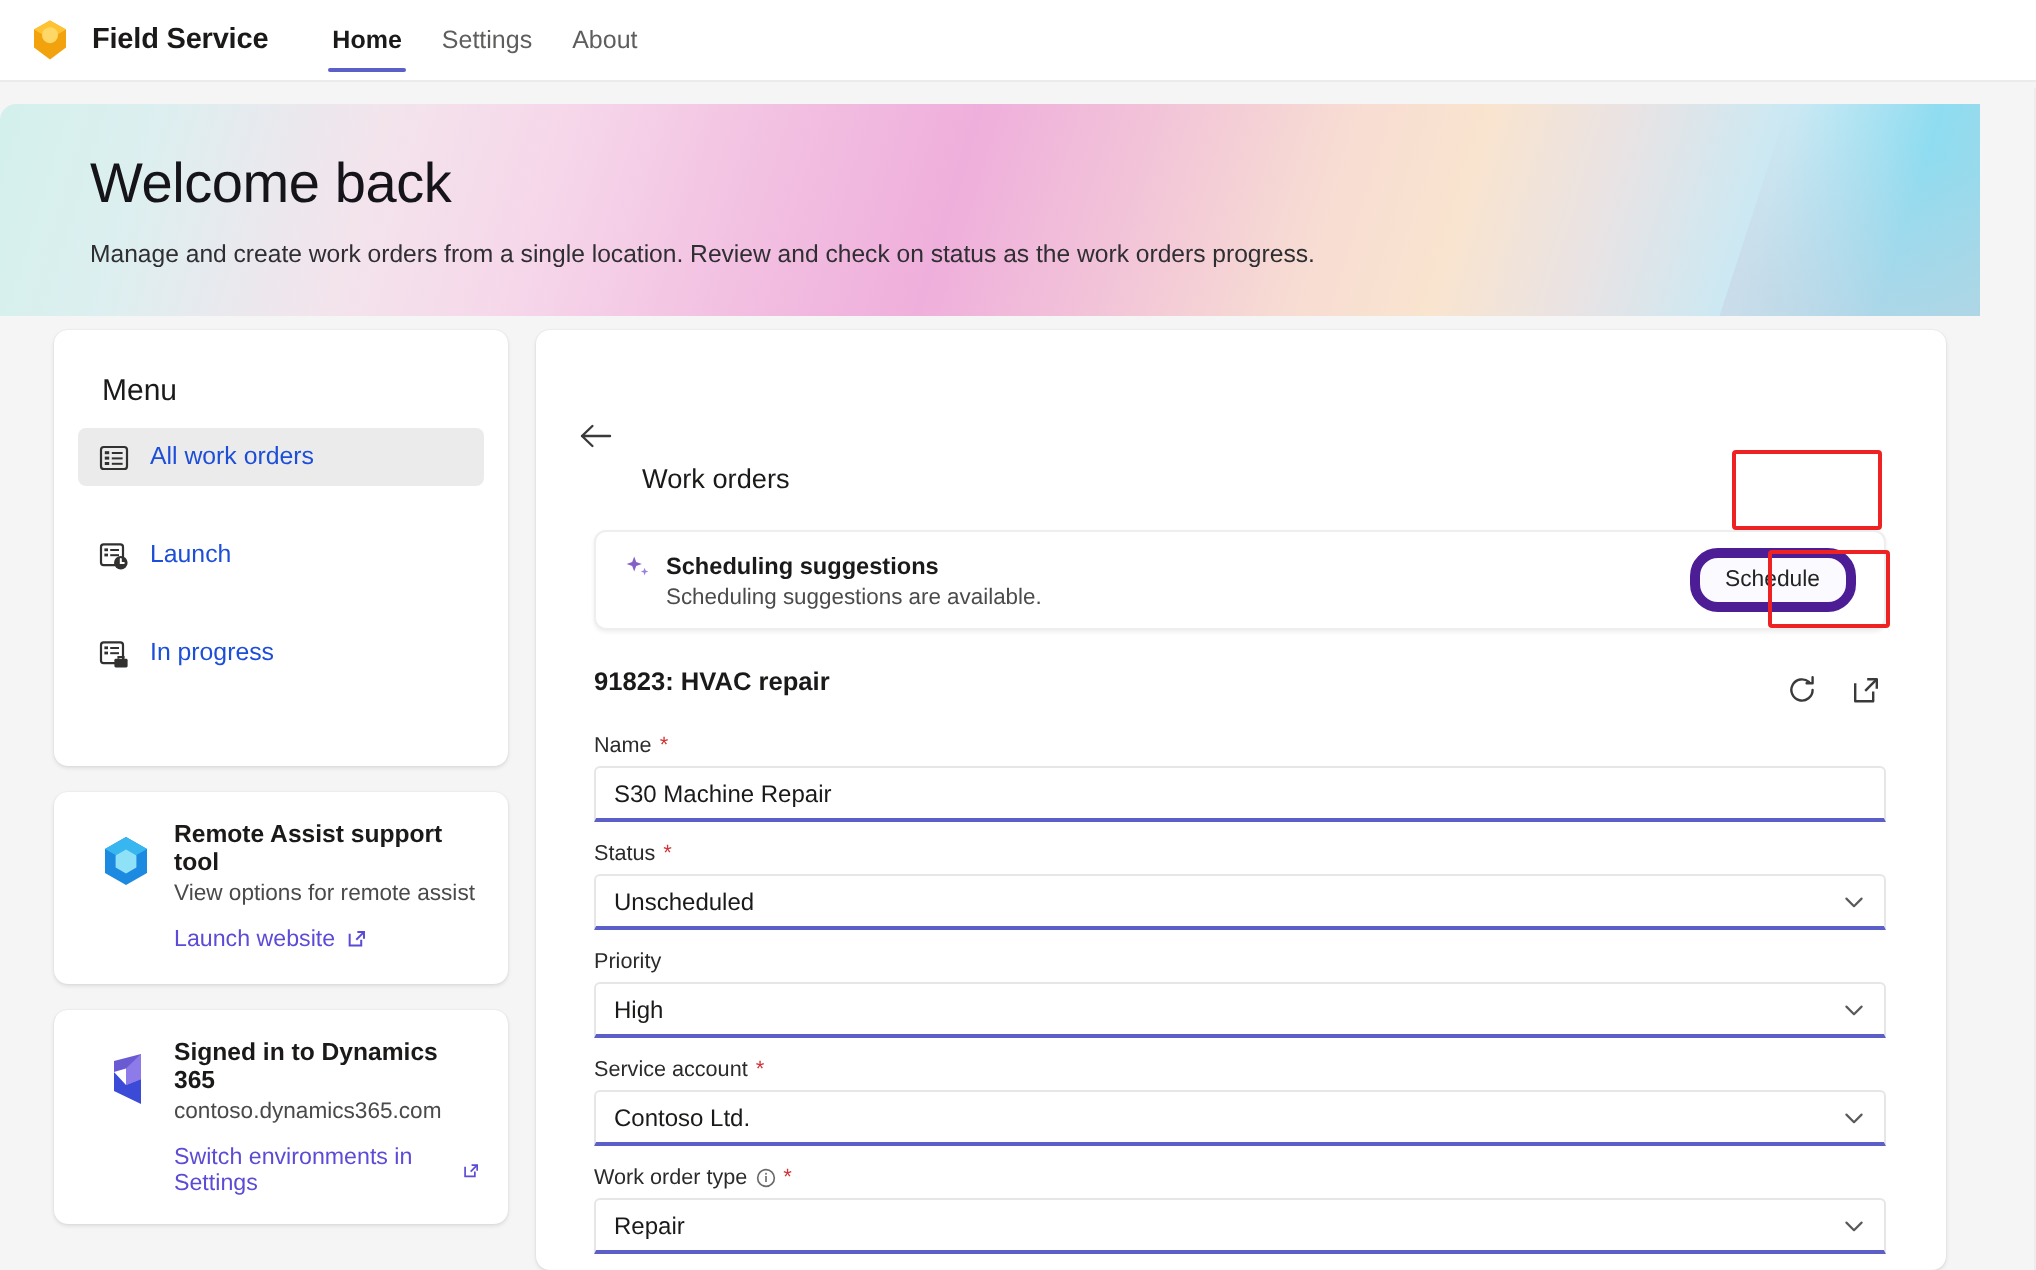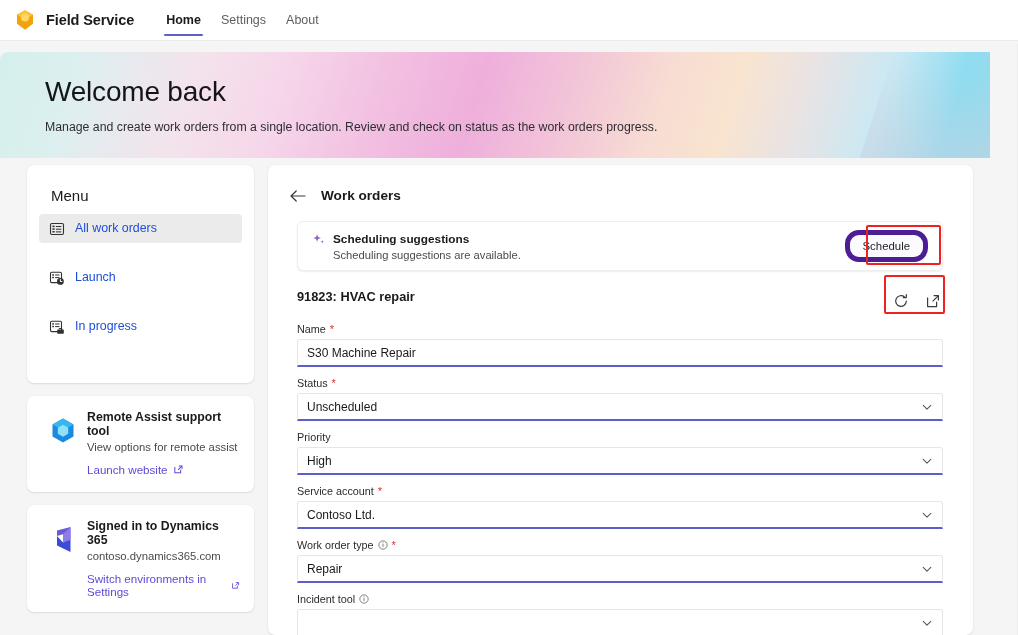--- a/index.html
+++ b/index.html
@@ -102,21 +102,21 @@
 
   
   .main-card {
     position: absolute; left: 268px; top: 165px; width: 705px; height: 470px;
     background: #fff; border-radius: 7px;
     box-shadow: 0 1px 2px rgba(0,0,0,0.10), 0 0 1px rgba(0,0,0,0.08);
     overflow: hidden;
   }
   .main-head { display: flex; align-items: center; padding: 23px 0 0 22px; }
   .back-arrow { width: 17px; height: 14px; margin-right: 14px; cursor: pointer; }
-  .main-head-title { font-size: 13.6px; font-weight: 700; color: #1b1a19; }
+  .main-head-title { font-size: 13.6px; font-weight: 400; color: #1b1a19; margin-top: 44px; }
 
   .suggest-box {
     margin: 18px 30px 0 29px; background: #fff; border-radius: 6px;
     border: 1px solid #eeeeee;
     box-shadow: 0 1px 2px rgba(0,0,0,0.07);
     height: 48px; display: flex; align-items: center; padding: 0 14px;
     position: relative;
   }
   .spark { width: 14px; height: 14px; margin-right: 7px; flex: none; margin-top: -12px;}
   .suggest-text { flex: 1; }

